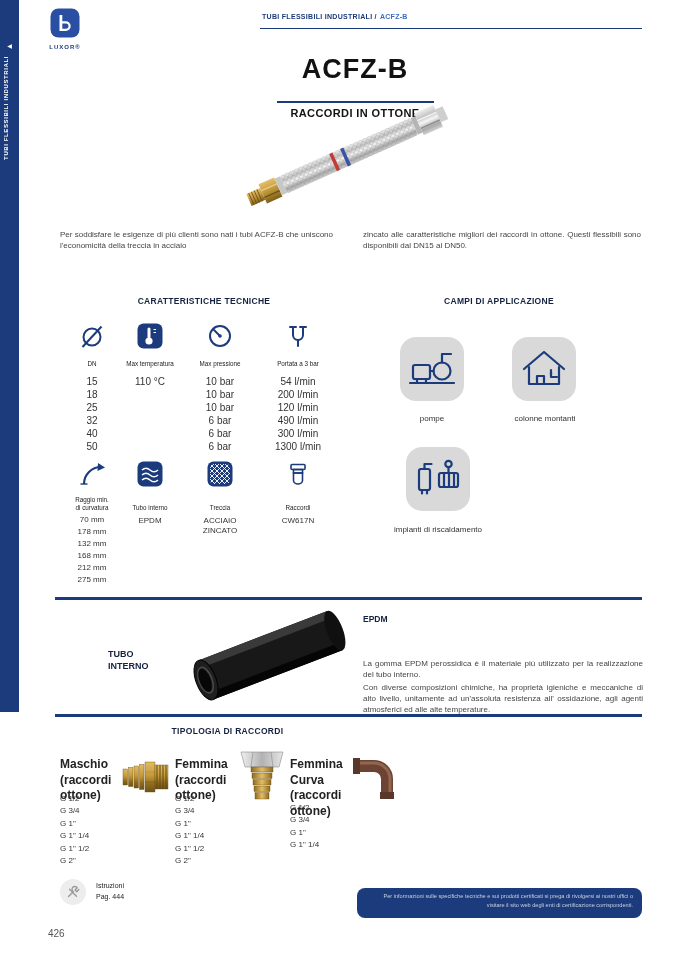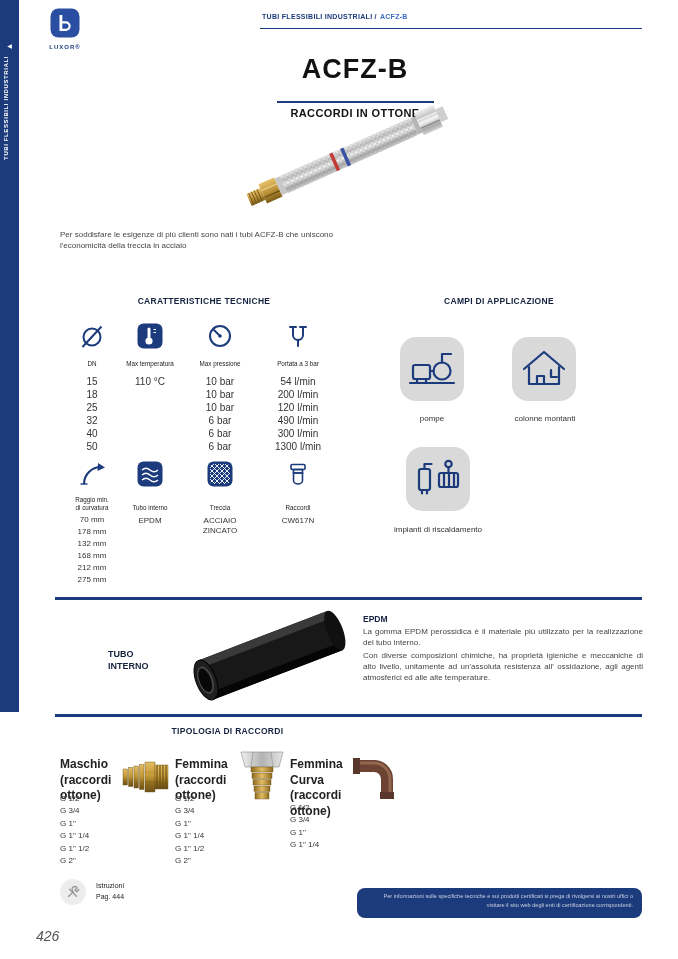--- a/index.html
+++ b/index.html
@@ -47,31 +47,31 @@
   .rad-item{display:block;font-size:8px;color:#333;line-height:12px;text-align:center;}
   .tval2{font-size:8px;color:#333;text-align:center;margin-top:2px;line-height:10px;}
   
   .app-card{width:64px;height:64px;background:#d9d9d9;border-radius:16px;display:flex;align-items:center;justify-content:center;}
   .app-label{font-size:8px;color:#333;text-align:center;}
   
   .divider{height:3px;background:#1c3b7c;left:55px;width:587px;}
   
   .tubo-label{left:108px;top:648px;font-size:9px;font-weight:bold;color:#15223f;line-height:1.35;}
   .epdm-h{left:363px;top:614px;font-size:8.5px;font-weight:bold;color:#15223f;}
-  .epdm-p{font-size:8px;line-height:1.35;color:#454545;text-align:justify;width:280px;left:363px;}
+  .epdm-p{font-size:8px;line-height:1.35;color:#454545;text-align:justify;width:280px;left:363px;margin-top:32px;}
   
   .fit-title{left:125px;top:726px;width:205px;}
   .fit-name{font-size:12px;font-weight:bold;color:#222;line-height:1.3;}
   .sizes .size{display:block;font-size:8px;color:#333;line-height:12.4px;}
   
   .tools-circle{left:60px;top:879px;width:26px;height:26px;border-radius:50%;background:#ededed;display:flex;align-items:center;justify-content:center;}
   .instr-label{left:96px;top:882px;font-size:7px;color:#222;}
   .instr-page{left:96px;top:893px;font-size:7px;color:#222;}
   .note-box{left:357px;top:888px;width:285px;height:30px;background:#1c3b7c;border-radius:8px;padding:4px 9px;font-size:5.6px;line-height:1.6;color:#c6cfdf;text-align:right;}
-  .page-num{left:36px;top:928px;font-size:14px;color:#555;font-style:italic;}
+  .page-num{left:48px;top:928px;font-size:10px;color:#555;}
 </style>
 </head>
 <body>
 
 <div class="page">
 
   <div class="abs sidebar">
     <div class="abs sidebar-arrow">◀</div>
     <div class="abs sidebar-label">TUBI FLESSIBILI INDUSTRIALI</div>
   </div>
@@ -130,20 +130,21 @@
       <rect x="104" y="-9.5" width="3.5" height="19" fill="#3853a4"></rect>
       <rect x="181" y="-9" width="5" height="18" fill="#b5b5b5"></rect>
       <rect x="186" y="-12" width="21" height="24" fill="url(#hs-steel)"></rect>
       <line x1="186" y1="-4" x2="207" y2="-4" stroke="#f2f2f2" stroke-width="1.4"></line>
       <line x1="186" y1="4.5" x2="207" y2="4.5" stroke="#8c8c8c" stroke-width="1.4"></line>
       <rect x="207" y="-7" width="8" height="14" fill="#cfcfcf"></rect>
     </g>
   </svg>
 
   <p class="abs intro intro1">Per soddisfare le esigenze di più clienti sono nati i tubi ACFZ-B che uniscono l'economicità della treccia in acciaio</p>
+  <p class="abs intro intro2">zincato alle caratteristiche migliori dei raccordi in ottone. Questi flessibili sono disponibili dal DN15 al DN50.</p>
 
   <div class="abs sect-title tech-title">CARATTERISTICHE TECNICHE</div>
   <div class="abs sect-title apps-title">CAMPI DI APPLICAZIONE</div>
 
   <div class="abs tt-flex tt-icons">
     <div class="cell w-dn">
       <svg width="28" height="28" viewBox="0 0 28 28">
         <circle cx="14" cy="15" r="8.5" fill="none" stroke="#1c3b7c" stroke-width="2"></circle>
         <line x1="4.5" y1="25" x2="23.5" y2="4.5" stroke="#1c3b7c" stroke-width="2"></line>
       </svg>

